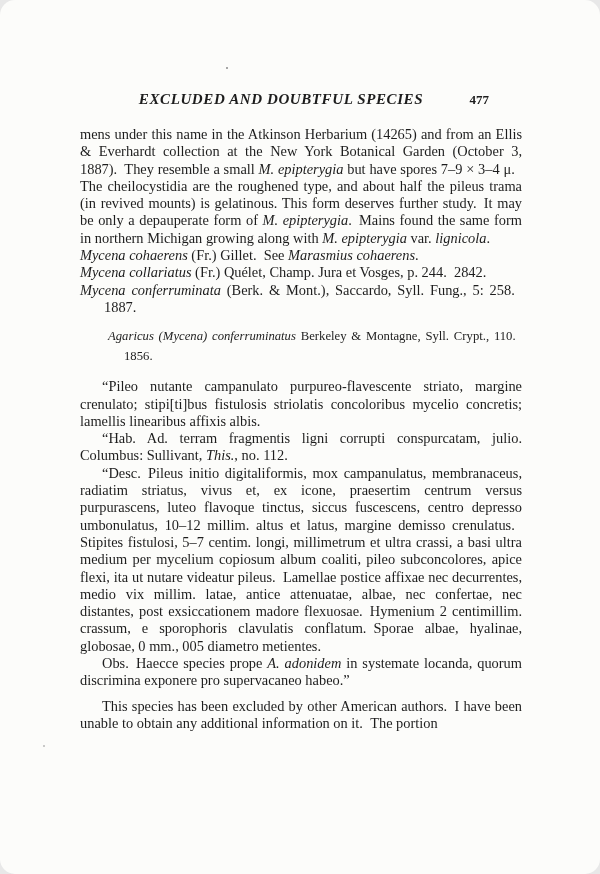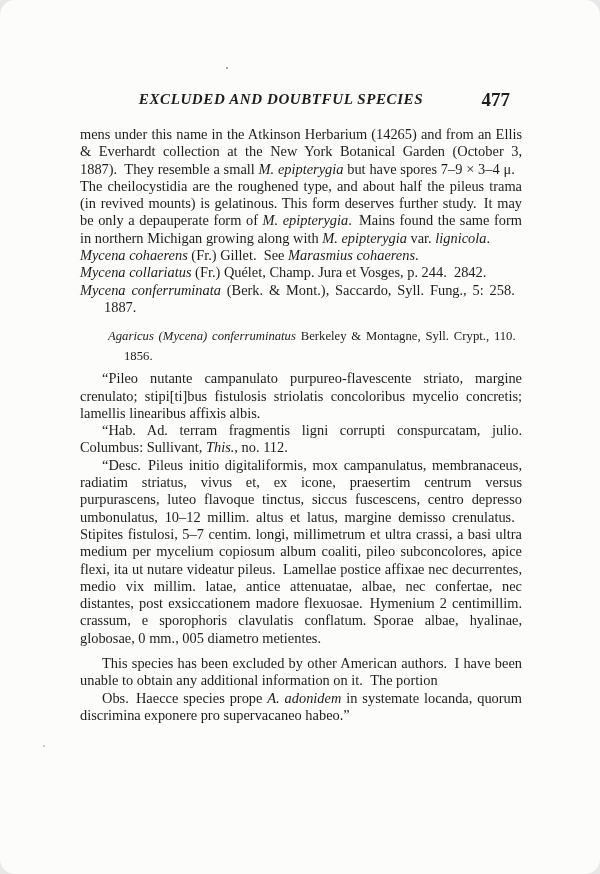--- a/index.html
+++ b/index.html
@@ -27,38 +27,38 @@
     text-align:center;
     font-style:italic;
     font-weight:bold;
     font-size:15px;
     letter-spacing:0.6px;
     white-space:nowrap;
     padding-right:40px;
   }
   .folio {
     position:absolute;
-    right:12px; top:0;
+    right:33px; top:0;
     font-weight:bold;
-    font-size:19px;
+    font-size:13px;
     font-style:normal;
   }
   .blk { margin:0; }
   .continuation { margin-top:16px; }
   .entry { margin-top:0; padding-left:24px; text-indent:-24px; }
   .note { text-indent:28px; }
   .synonym {
     font-size:12.7px;
     line-height:20px;
     margin-top:10px;
     padding-left:44px;
     text-indent:-16px;
   }
   .quoted { text-indent:22px; }
-  .quoted-first { margin-top:4px; }
+  .quoted-first { margin-top:12px; }
   .closing { margin-top:8px; text-indent:22px; }
   .it { font-style:italic; }
   .speck { position:absolute; border-radius:50%; background:#8a8a8a; }
   .speck-a { left:226px; top:67px; width:2px; height:2px; }
   .speck-b { left:43px; top:745px; width:2px; height:2px; opacity:0.6; }
 </style>
 </head>
 <body>
 
 <div class="page" style="--paper: #fcfcfa; --ink: #1d1d1d;">
@@ -71,17 +71,17 @@
     </div>
     <div>
         <p class="blk continuation"><span>mens under this name in the Atkinson Herbarium (14265) and from an Ellis &amp; Everhardt collection at the New York Botanical Garden (October 3, 1887). They resemble a small </span><span class="it">M. epipterygia</span><span> but have spores 7–9 × 3–4 μ. The cheilocystidia are the roughened type, and about half the pileus trama (in revived mounts) is gelatinous. This form deserves further study. It may be only a depauperate form of </span><span class="it">M. epipterygia</span><span>. Mains found the same form in northern Michigan growing along with </span><span class="it">M. epipterygia</span><span> var. </span><span class="it">lignicola</span><span>.</span></p>
         <p class="blk entry"><span class="it">Mycena cohaerens</span><span> (Fr.) Gillet. See </span><span class="it">Marasmius cohaerens</span><span>.</span></p>
         <p class="blk entry"><span class="it">Mycena collariatus</span><span> (Fr.) Quélet, Champ. Jura et Vosges, p. 244. 2842.</span></p>
         <p class="blk entry"><span class="it">Mycena conferruminata</span><span> (Berk. &amp; Mont.), Saccardo, Syll. Fung., 5: 258. 1887.</span></p>
         <p class="blk synonym"><span class="it">Agaricus (Mycena) conferruminatus</span><span> Berkeley &amp; Montagne, Syll. Crypt., 110. 1856.</span></p>
         <p class="blk quoted quoted-first"><span>“Pileo nutante campanulato purpureo-flavescente striato, margine crenulato; stipi[ti]bus fistulosis striolatis concoloribus mycelio concretis; lamellis linearibus affixis albis.</span></p>
         <p class="blk quoted"><span>“Hab. Ad. terram fragmentis ligni corrupti conspurcatam, julio. Columbus: Sullivant, </span><span class="it">This.</span><span>, no. 112.</span></p>
         <p class="blk quoted"><span>“Desc. Pileus initio digitaliformis, mox campanulatus, membranaceus, radiatim striatus, vivus et, ex icone, praesertim centrum versus purpurascens, luteo flavoque tinctus, siccus fuscescens, centro depresso umbonulatus, 10–12 millim. altus et latus, margine demisso crenulatus. Stipites fistulosi, 5–7 centim. longi, millimetrum et ultra crassi, a basi ultra medium per mycelium copiosum album coaliti, pileo subconcolores, apice flexi, ita ut nutare videatur pileus. Lamellae postice affixae nec decurrentes, medio vix millim. latae, antice attenuatae, albae, nec confertae, nec distantes, post exsiccationem madore flexuosae. Hymenium 2 centimillim. crassum, e sporophoris clavulatis conflatum. Sporae albae, hyalinae, globosae, 0 mm., 005 diametro metientes.</span></p>
+        <p class="blk quoted"><span>Obs. Haecce species prope </span><span class="it">A. adonidem</span><span> in systemate locanda, quorum discrimina exponere pro supervacaneo habeo.”</span></p>
         <p class="blk closing"><span>This species has been excluded by other American authors. I have been unable to obtain any additional information on it. The portion</span></p>
-        <p class="blk quoted"><span>Obs. Haecce species prope </span><span class="it">A. adonidem</span><span> in systemate locanda, quorum discrimina exponere pro supervacaneo habeo.”</span></p>
       </div>
   </div>
 </div>
 
 </body></html>

